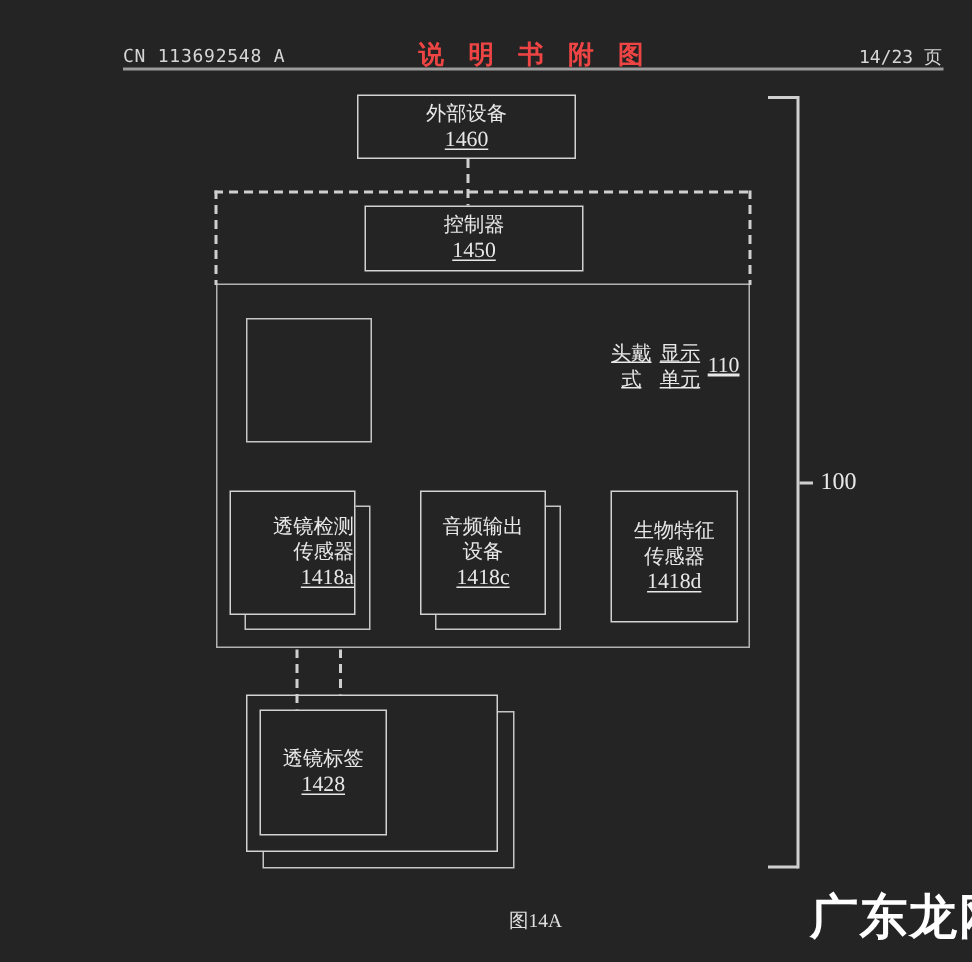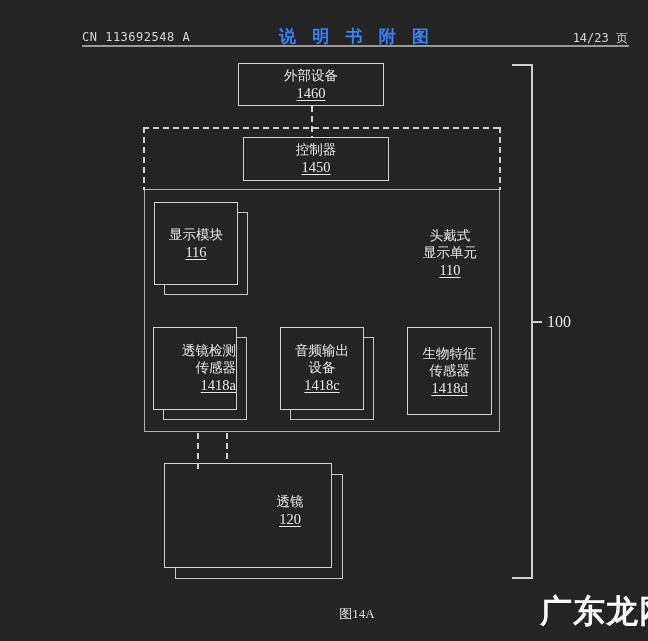--- a/index.html
+++ b/index.html
@@ -4,34 +4,34 @@
 <style>
   html,body{margin:0;padding:0;background:#242424;}
   #page{
     position:relative;width:648px;height:641px;background:#242424;
     overflow:hidden;font-family:"Liberation Serif","DejaVu Serif",serif;color:#e8e8e8;margin-left:30px;
   }
   
   .doc-number{position:absolute;left:52px;top:30px;font-family:"DejaVu Sans Mono",monospace;
     font-size:12px;letter-spacing:0.5px;color:#d6d6d6;}
   .page-title{position:absolute;left:249px;top:25px;font-size:17px;font-weight:600;
-    letter-spacing:6px;color:#3b82f6;white-space:nowrap;}
+    letter-spacing:6px;color:#ef4444;white-space:nowrap;}
   .page-num{position:absolute;right:50px;top:30px;font-family:"DejaVu Sans Mono",monospace;
     font-size:12px;color:#d6d6d6;}
   .header-rule{position:absolute;left:52px;top:45px;width:547px;height:2px;background:#9a9a9a;}
   
   .block{position:absolute;border:1.5px solid #d2d2d2;background:#242424;
     display:flex;flex-direction:column;justify-content:center;align-items:center;
     text-align:center;z-index:3;box-sizing:border-box;}
   .shadow{position:absolute;border:1.5px solid #c6c6c6;background:transparent;
     z-index:1;box-sizing:border-box;}
   .bl{font-size:13.5px;line-height:17px;color:#e8e8e8;}
   .ref{font-size:14.5px;line-height:19px;color:#e8e8e8;text-decoration:underline;text-underline-offset:2px;}
-  .freetext{position:absolute;display:flex;flex-direction:column;justify-content:flex-start;
-    align-items:center;text-align:center;z-index:3;}
+  .freetext{position:absolute;display:flex;justify-content:flex-start;
+    align-items:center;text-align:center;z-index:3;text-decoration:underline;}
   .dash-v{position:absolute;width:2px;z-index:6;
     background:repeating-linear-gradient(to bottom,#cfcfcf 0 6px,transparent 6px 10px);}
   .dash-h{position:absolute;height:2px;z-index:2;
     background:repeating-linear-gradient(to right,#cfcfcf 0 6px,transparent 6px 10px);}
   .solid-h{position:absolute;height:2px;background:#cfcfcf;z-index:4;}
   .solid-v{position:absolute;width:2px;background:#cfcfcf;z-index:4;}
   
   .outer-frame{position:absolute;left:114px;top:189px;width:356px;height:243px;
     border:1.5px solid #b2b2b2;background:transparent;z-index:0;box-sizing:border-box;}
   .b-ext{left:208px;top:63px;width:146px;height:43px;}
@@ -88,24 +88,20 @@
   <div class="dash-v dash-right"></div>
 
   <div class="block b-ctrl">
     <div class="bl">控制器</div>
     <div class="ref">1450</div>
   </div>
 
   <div class="outer-frame"></div>
 
   <div class="shadow s-dm"></div>
-  <div class="block b-dm">
-    <div class="bl">显示模块</div>
-    <div class="ref">116</div>
-  </div>
 
 
   <div class="freetext t-hmd">
     <div class="bl">头戴式</div>
     <div class="bl">显示单元</div>
     <div class="ref">110</div>
   </div>
 
   <div class="shadow s-lds"></div>
   <div class="block b-lds">
@@ -125,23 +121,23 @@
     <div class="bl">生物特征</div>
     <div class="bl">传感器</div>
     <div class="ref">1418d</div>
   </div>
 
   <div class="dash-v drop1"></div>
   <div class="dash-v drop2"></div>
 
   <div class="shadow s-lens"></div>
   <div class="block b-lens"></div>
-  <div class="freetext t-lens">
-    <div class="bl">透镜</div>
-    <div class="ref">120</div>
+  <div class="block b-ltag">
+    <div class="bl">透镜标签</div>
+    <div class="ref">1428</div>
   </div>
 
   <div class="solid-h brk-top"></div>
   <div class="solid-v brk-vert"></div>
   <div class="solid-h brk-bot"></div>
   <div class="solid-h brk-tick"></div>
   <div class="brk-label">100</div>
 
   <div class="fig-caption">图14A</div>
   <div class="watermark">广东龙网</div>

